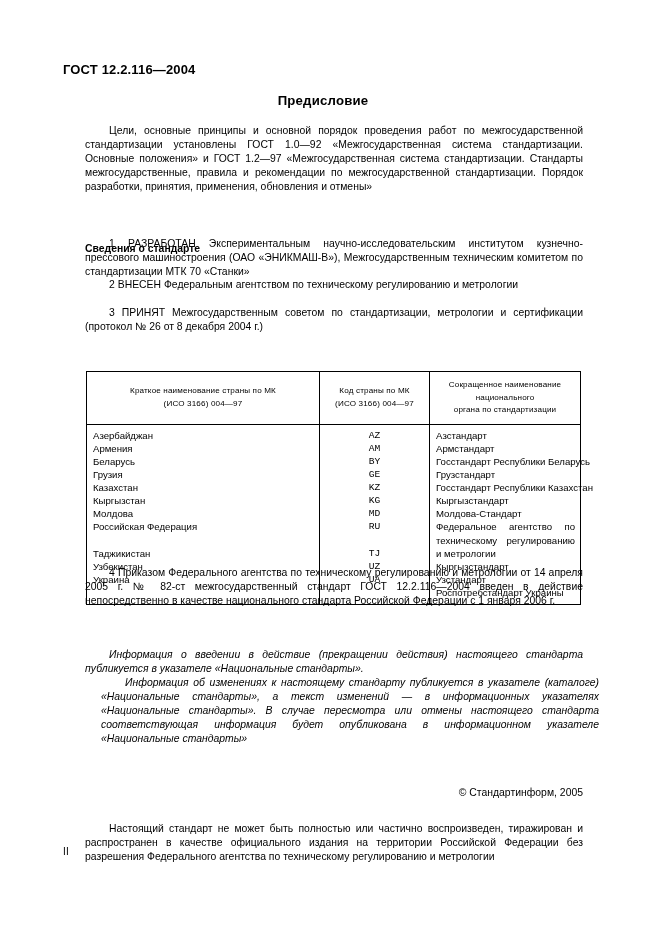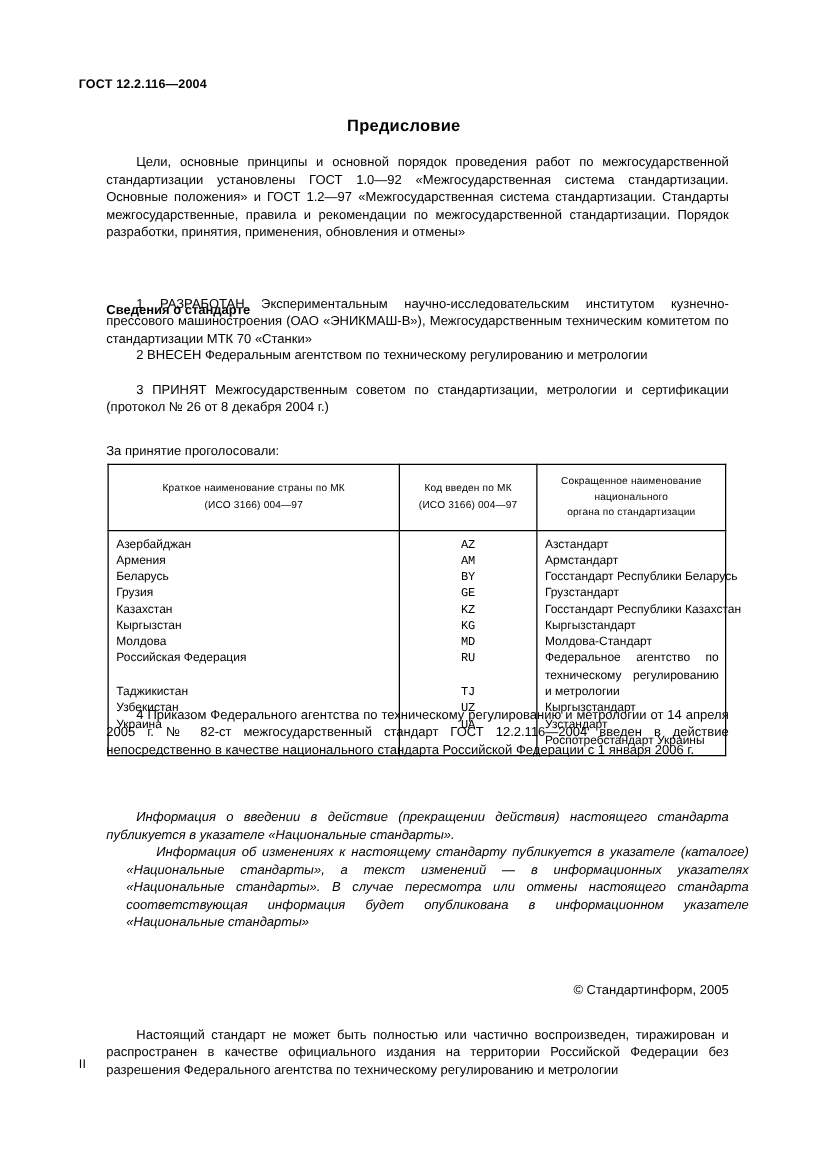--- a/index.html
+++ b/index.html
@@ -25,21 +25,21 @@
     top: 0;
     width: 520px;
     height: 936px;
   }
 
   
   .doc-header {
     position: absolute;
     left: 0;
     top: 62px;
-    font-size: 10px;
+    font-size: 13px;
     font-weight: bold;
     letter-spacing: 0.15px;
   }
 
   
   .doc-title {
     position: absolute;
     left: 0;
     top: 93px;
     width: 520px;
@@ -171,39 +171,36 @@
     </div>
 
     <div class="block" id="p-vnesen">
       <p>2  ВНЕСЕН Федеральным агентством по техническому регулированию и метрологии</p>
     </div>
 
     <div class="block" id="p-prinyat">
       <p>3  ПРИНЯТ Межгосударственным советом по стандартизации, метрологии и сертификации (протокол № 26 от 8 декабря 2004 г.)</p>
     </div>
 
-    <div class="block" id="p-vote">
-      <p class="noind">За принятие проголосовали:</p>
-    </div>
 
     <div class="tbl-wrap">
       <table class="country-table">
         <colgroup>
           <col style="width:233px">
           <col style="width:110px">
           <col style="width:151px">
         </colgroup>
         <thead>
           <tr>
             <th>
               <span>Краткое наименование страны по МК</span><br>
               <span>(ИСО 3166) 004—97</span>
             </th>
             <th>
-              <span>Код введен по МК</span><br>
+              <span>Код страны по МК</span><br>
               <span>(ИСО 3166) 004—97</span>
             </th>
             <th>
               <span>Сокращенное наименование национального</span><br>
               <span>органа по стандартизации</span>
             </th>
           </tr>
         </thead>
         <tbody>
           <tr>

